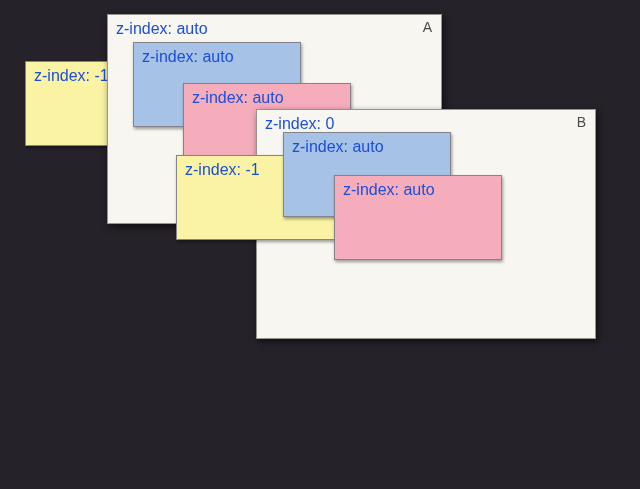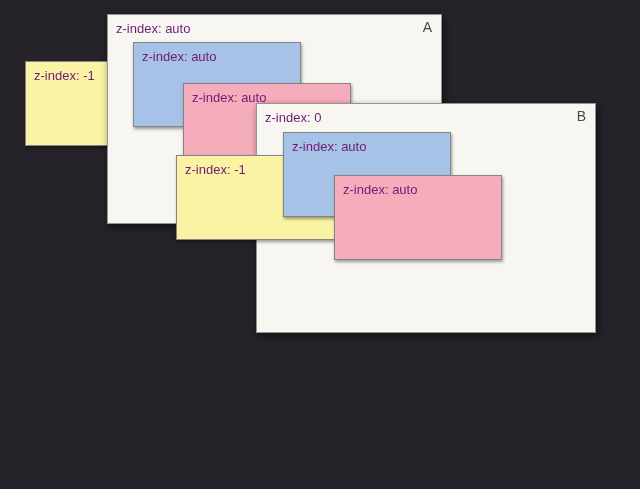--- a/index.html
+++ b/index.html
@@ -29,40 +29,40 @@
     box-shadow: 1px 2px 3px rgba(0,0,0,0.38);
   }
   .blue   { background: #a6c2e6; }
   .pink   { background: #f5adbb; }
   .yellow { background: #f9f3a3; }
 
   .lbl {
     position: absolute;
     top: 5px;
     left: 8px;
-    font-size: 13px;
+    font-size: 16px;
     line-height: 17px;
-    color: #701a75;
+    color: #1d4ed8;
     white-space: nowrap;
   }
   .corner {
     position: absolute;
     top: 4px;
     right: 9px;
     font-size: 14px;
     line-height: 17px;
     color: #4a4a4a;
   }
 
   
   .a-yellow { left: 25px;  top: 61px;  width: 168px; height: 85px; z-index: 1; }
   .box-a    { left: 107px; top: 14px;  width: 335px; height: 210px; z-index: 2; }
   .a-blue   { left: 133px; top: 42px;  width: 168px; height: 85px; z-index: 3; }
   .a-pink   { left: 183px; top: 83px;  width: 168px; height: 85px; z-index: 4; }
-  .box-b    { left: 256px; top: 103px; width: 340px; height: 230px; z-index: 5; }
+  .box-b    { left: 256px; top: 109px; width: 340px; height: 230px; z-index: 5; }
   .b-yellow { left: 176px; top: 155px; width: 168px; height: 85px; z-index: 6; }
   .b-blue   { left: 283px; top: 132px; width: 168px; height: 85px; z-index: 7; }
   .b-pink   { left: 334px; top: 175px; width: 168px; height: 85px; z-index: 8; }
 </style>
 </head>
 <body>
 
 <div class="stage">
 
   <div class="child yellow a-yellow">

